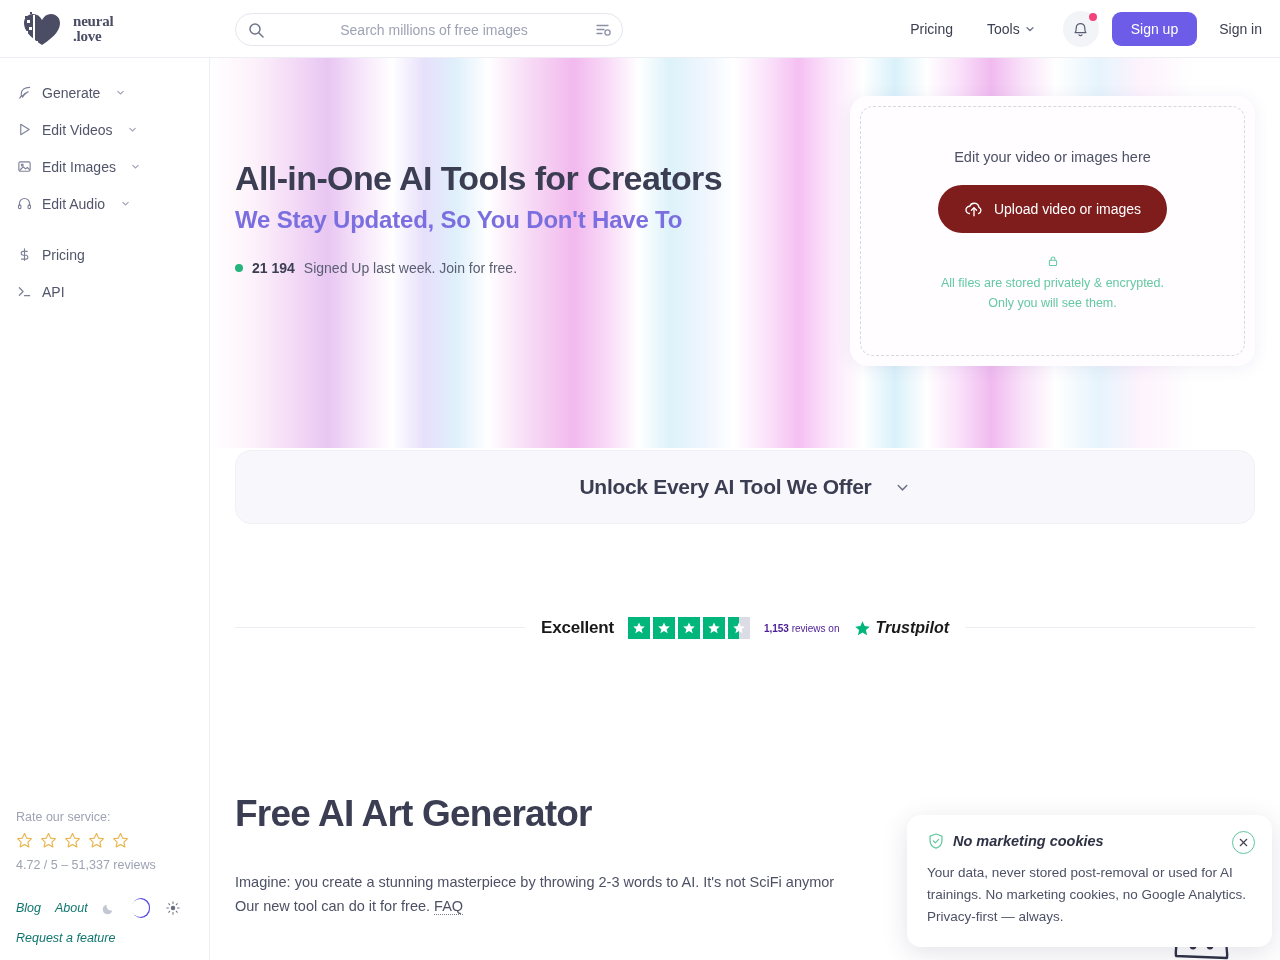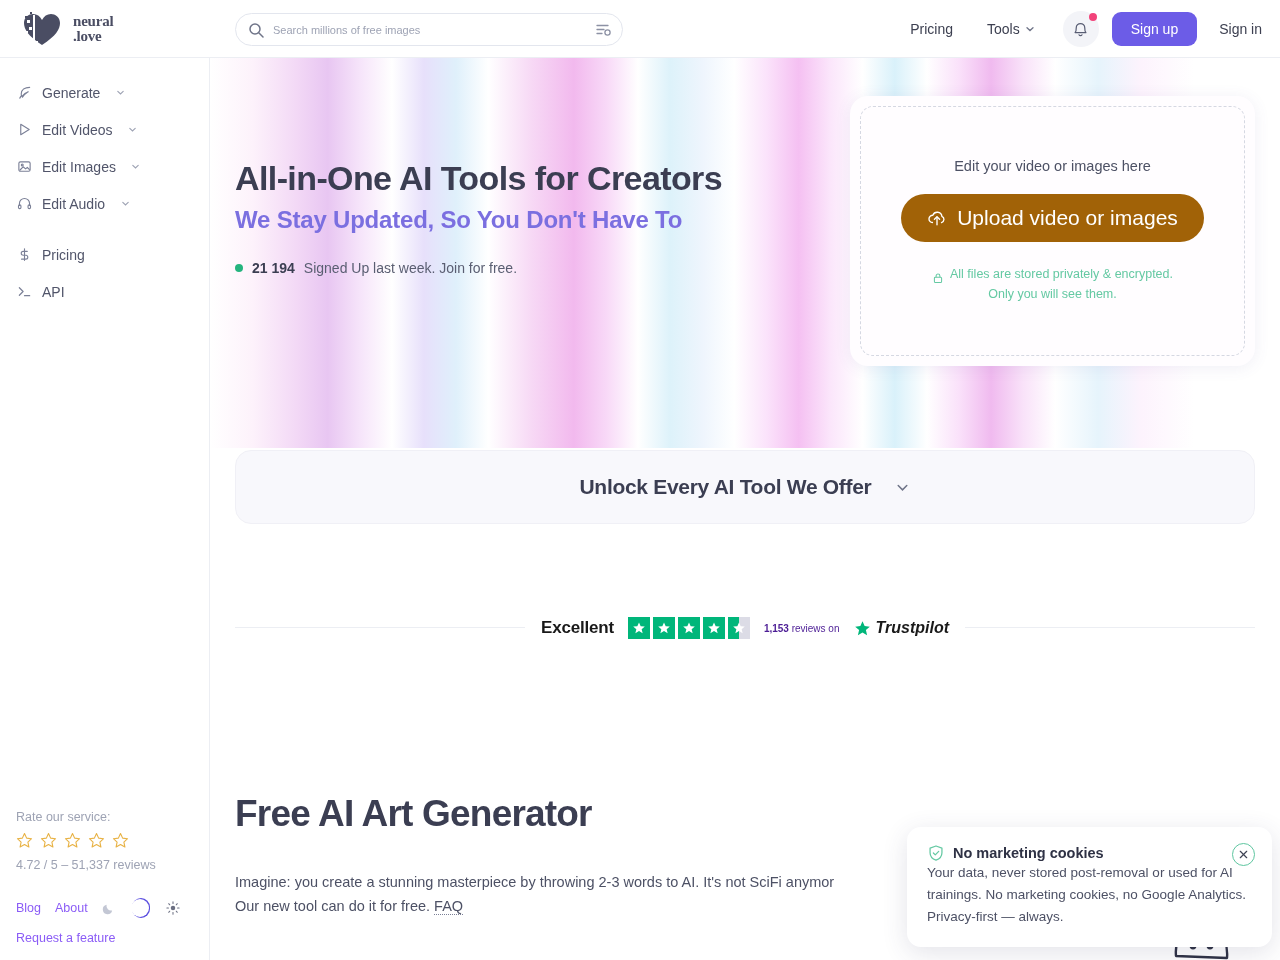--- a/index.html
+++ b/index.html
@@ -36,22 +36,22 @@
     position: absolute; left: 235px; top: 13px;
     width: 388px; height: 33px;
     border: 1px solid #e3e6ee; border-radius: 17px;
     background: #fff;
     display: flex; align-items: center;
     padding: 0 10px 0 12px;
   }
   .search-box input {
     flex: 1; border: none; outline: none;
     font-family: "Liberation Sans", sans-serif;
-    font-size: 11px; color: #3d4051;
-    background: transparent; padding-left: 9px;
+    font-size: 14px; color: #3d4051;
+    background: transparent; padding-left: 9px; text-align: center;
   }
   .search-box input::placeholder { color: #9ea3b4; }
   .ic { display: inline-flex; align-items: center; justify-content: center; }
 
   .nav-right {
     position: absolute; right: 18px; top: 0; height: 58px;
     display: flex; align-items: center; gap: 0;
   }
   .nav-link {
     font-size: 14px; color: #3d4051; padding: 0 17px;
@@ -96,21 +96,21 @@
   }
   .side-item .ic { width: 16px; color: #7b8097; }
   .side-item .chev { margin-left: 2px; color: #9ea3b4; }
   .side-gap { height: 14px; }
 
   .side-bottom { position: absolute; left: 0; bottom: 0; width: 180px; padding: 0 0 14px 16px; }
   .rate-label { font-size: 12.5px; color: #9ea3b4; margin-bottom: 8px; }
   .stars { display: flex; gap: 7px; margin-bottom: 9px; }
   .rate-sub { font-size: 12.5px; color: #9ea3b4; margin-bottom: 26px; }
   .footer-row { display: flex; align-items: center; gap: 14px; margin-bottom: 10px; }
-  .footer-link { font-size: 12.5px; color: #8b5cf6; cursor: pointer; text-decoration: none; }
+  .footer-link { font-size: 12.5px; color: #0f766e; cursor: pointer; text-decoration: none; font-style: italic; }
   .theme-toggle {
     width: 38px; height: 20px; border-radius: 11px;
     background: #5b4ee0; position: relative; cursor: pointer;
     margin: 0 2px;
   }
   .theme-knob {
     position: absolute; right: 1px; top: 1px;
     width: 18px; height: 18px; border-radius: 50%; background: #fff;
   }
 
@@ -180,27 +180,27 @@
     padding: 10px;
   }
   .upload-inner {
     width: 100%; height: 100%;
     border: 1.5px dashed #d5d8e2; border-radius: 13px;
     display: flex; flex-direction: column;
     align-items: center; justify-content: center;
   }
   .upload-title { font-size: 14.5px; color: #4d5165; margin-bottom: 20px; }
   .upload-btn {
-    background: #a16207; color: #fff; border: none;
+    background: #7f1d1d; color: #fff; border: none;
     border-radius: 24px; height: 48px; padding: 0 26px;
-    font-size: 21px; font-family: "Liberation Sans", sans-serif;
+    font-size: 14px; font-family: "Liberation Sans", sans-serif;
     display: inline-flex; align-items: center; gap: 10px; cursor: pointer;
   }
   .priv { margin-top: 22px; text-align: center; color: #65c9a3; font-size: 12.5px; line-height: 20px; }
-  .priv-l1 { display: flex; align-items: flex-end; justify-content: center; gap: 6px; }
+  .priv-l1 { display: flex; align-items: center; justify-content: center; gap: 6px; flex-direction: column; }
 
   .unlock-bar {
     position: absolute; left: 25px; top: 392px;
     width: 1020px; height: 74px;
     background: #f8f8fc; border: 1px solid #f0f0f6;
     border-radius: 16px;
     display: flex; align-items: center; justify-content: center;
     gap: 24px; cursor: pointer;
   }
   .unlock-text { font-size: 21px; font-weight: 700; color: #3b3e52; letter-spacing: -0.3px; }
@@ -234,21 +234,21 @@
   }
   .faq-link { border-bottom: 1px dotted #7b8097; cursor: pointer; }
 
   
   .cookie {
     position: absolute; right: 8px; bottom: 13px;
     width: 365px; background: #fff;
     border-radius: 14px; box-shadow: 0 6px 26px rgba(60,60,100,0.14);
     padding: 17px 20px 19px 20px; z-index: 60;
   }
-  .cookie-head { display: flex; align-items: center; gap: 8px; margin-bottom: 0; }
+  .cookie-head { display: flex; align-items: center; gap: 8px; margin-bottom: 12px; font-style: italic; }
   .cookie-title { font-size: 14.5px; font-weight: 700; color: #2f3245; }
   .cookie-body { font-size: 13.5px; color: #4d5165; line-height: 22px; }
   .cookie-close {
     position: absolute; right: 17px; top: 16px;
     width: 23px; height: 23px; border-radius: 50%;
     border: 1.5px solid #5ec6a0; cursor: pointer;
     display: flex; align-items: center; justify-content: center;
   }
 
   .cat {

